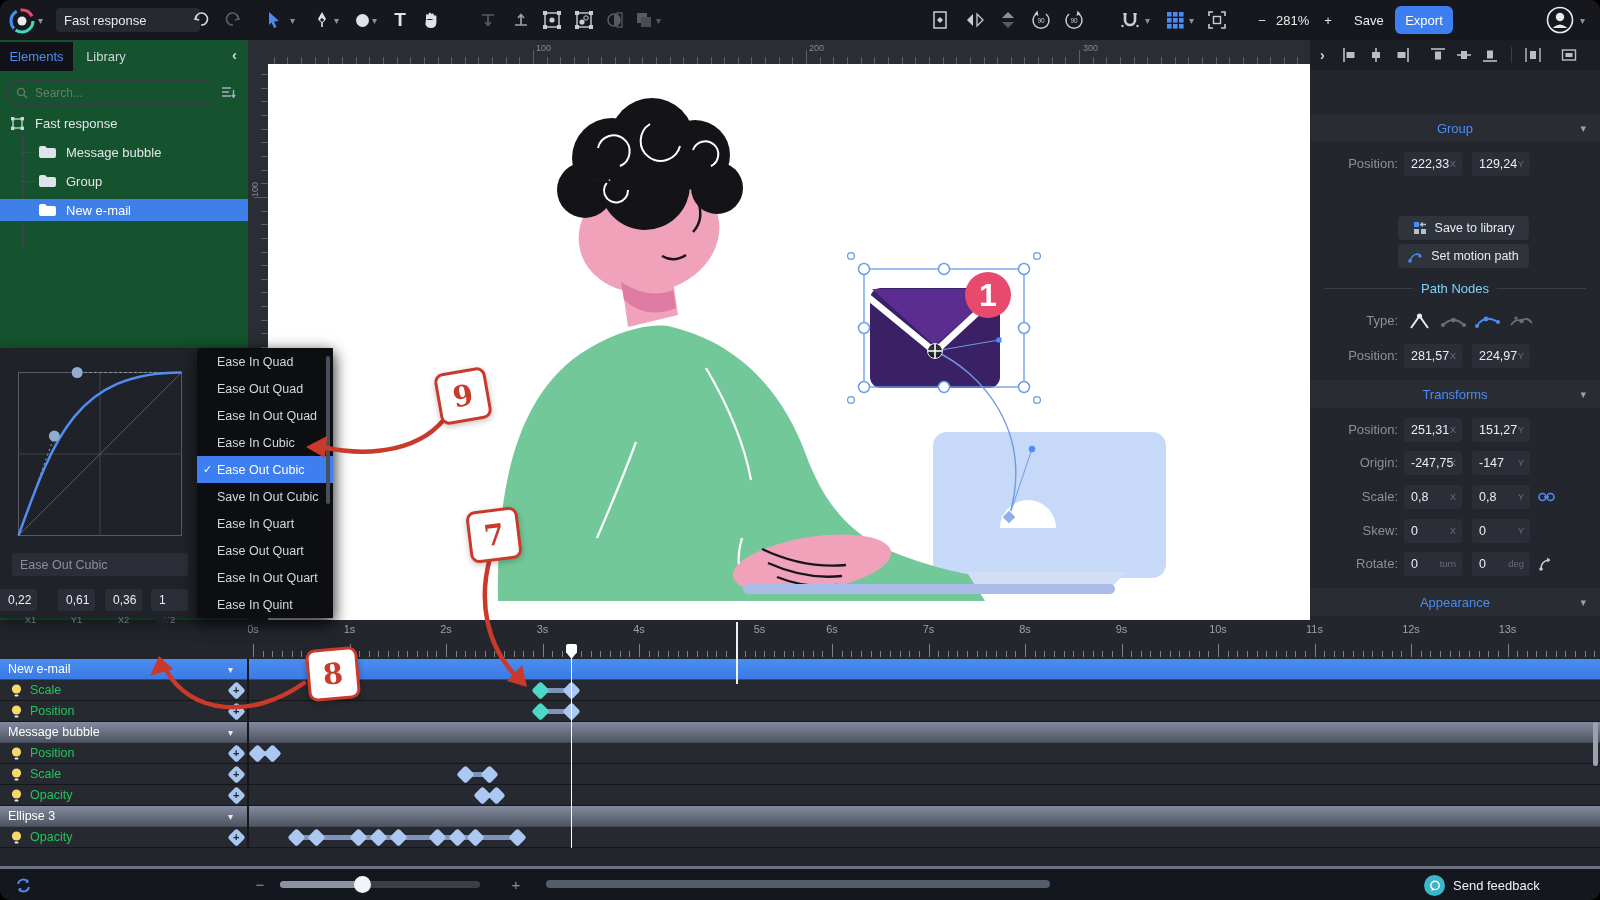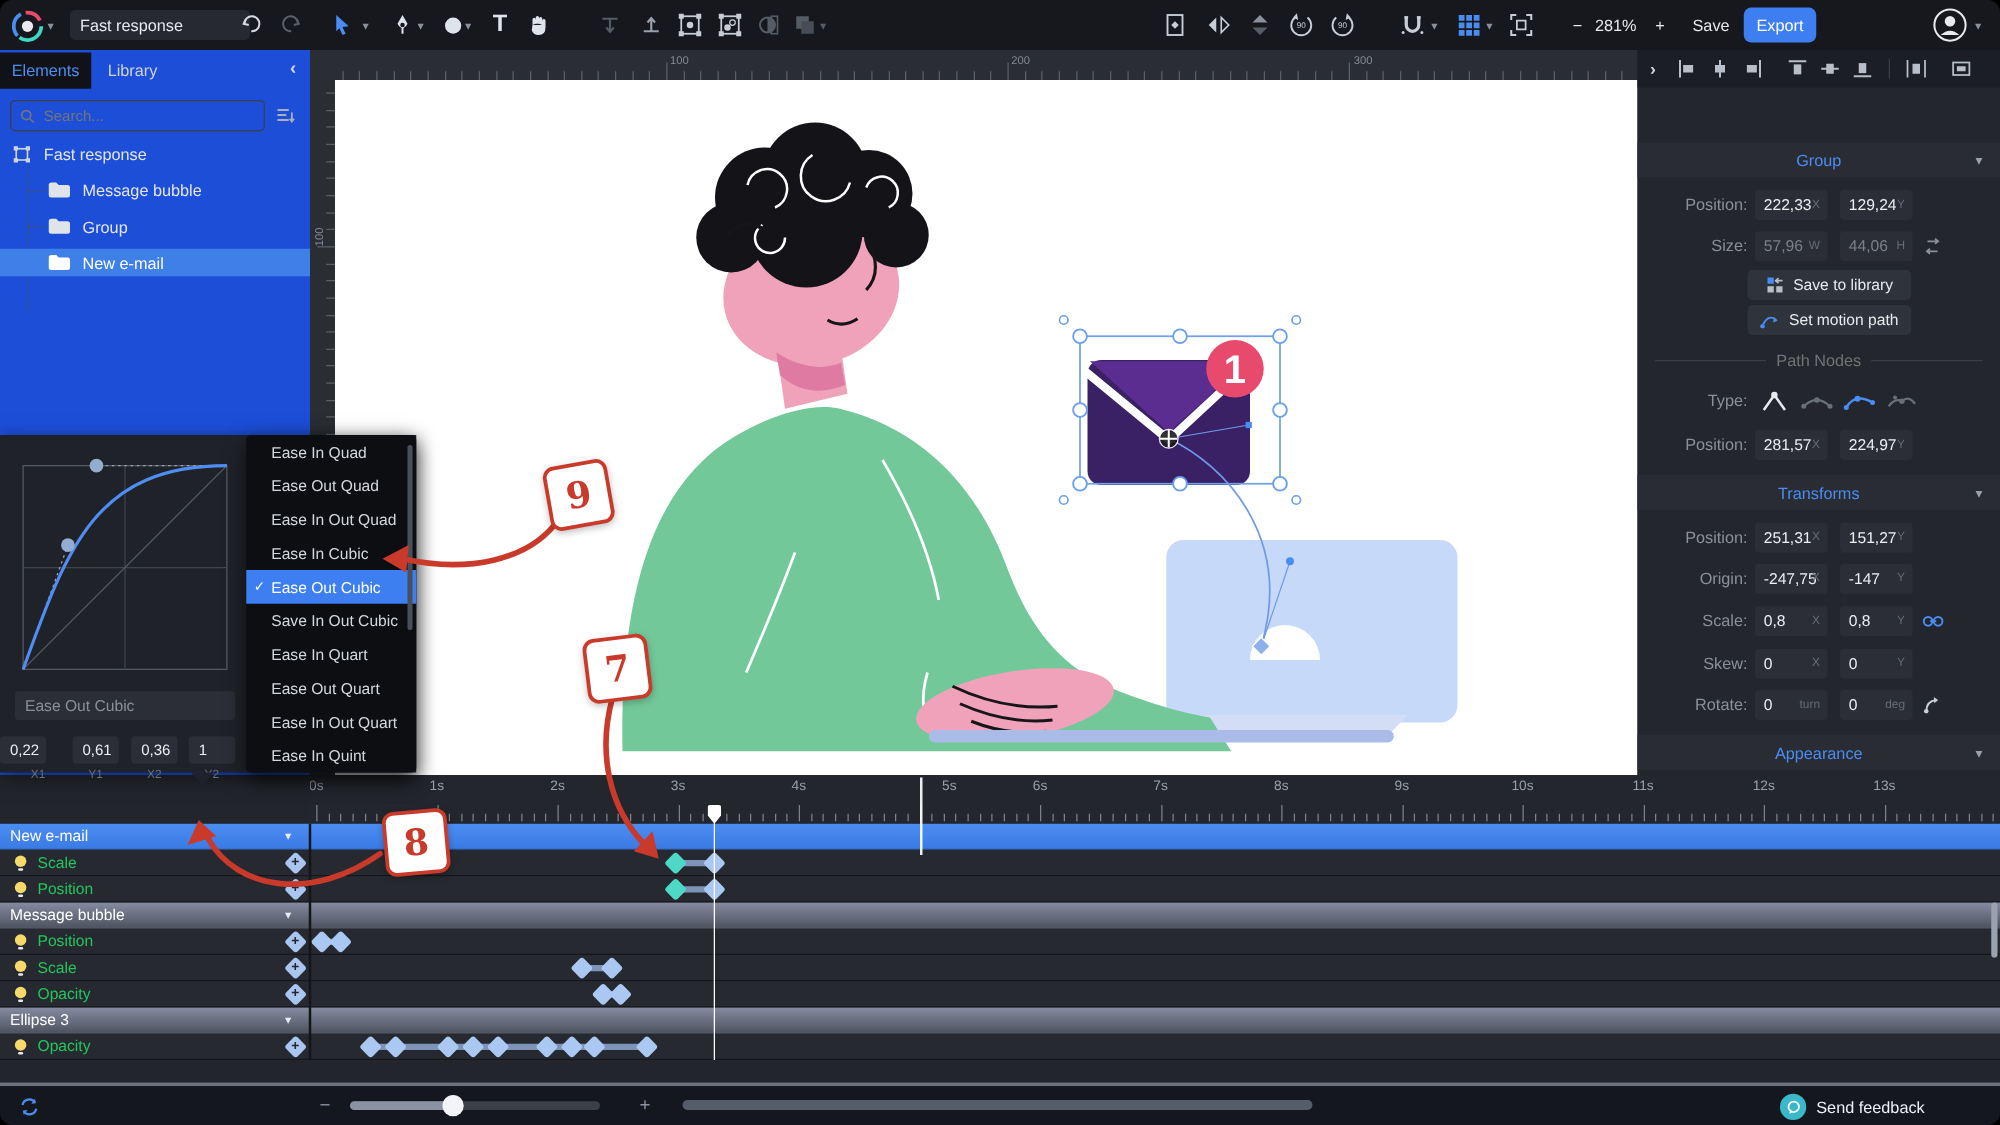--- a/index.html
+++ b/index.html
@@ -6,40 +6,40 @@
   #app{position:relative;width:1600px;height:900px;background:#101216;font-family:"Liberation Sans",sans-serif;color:#e8eaee;border-radius:10px;overflow:hidden;-webkit-font-smoothing:antialiased;}
   .abs{position:absolute;}
   .ico{display:flex;align-items:center;justify-content:center;}
   .caret{color:#8a919c;font-size:10px;}
   
   #toolbar{position:absolute;left:0;top:0;width:1600px;height:40px;background:#16181d;}
   .tb-input{background:#26292f;border:none;border-radius:4px;color:#e8eaee;font-size:13px;padding:0 8px;font-family:"Liberation Sans",sans-serif;outline:none;}
   .tb-btn{color:#e8eaee;font-size:13px;}
   #export-btn{background:#3d7ef0;border-radius:6px;color:#fff;font-size:13px;display:flex;align-items:center;justify-content:center;}
   
-  #sidebar{position:absolute;left:0;top:40px;width:248px;height:580px;background:#1d4ed8;}
+  #sidebar{position:absolute;left:0;top:40px;width:248px;height:580px;background:#14532d;}
   .sb-tab{position:absolute;top:2px;height:29px;display:flex;align-items:center;justify-content:center;font-size:13px;color:#cfd4da;}
   .sb-tab.active{background:#101217;color:#4a8ff2;}
   #search-box{position:absolute;left:8px;top:40px;width:202px;height:23px;border:1px solid #3a3f48;border-radius:4px;display:flex;align-items:center;}
   #search-input{background:transparent;border:none;outline:none;color:#aab0ba;font-size:12px;width:160px;font-family:"Liberation Sans",sans-serif;}
   .tree-row{position:absolute;left:0;width:248px;height:22px;display:flex;align-items:center;font-size:13px;color:#e4e6ea;}
   .tree-row.sel{background:#3f80e8;color:#fff;}
   
   #canvas-area{position:absolute;left:248px;top:40px;width:1062px;height:580px;background:#2a2d33;}
   #ruler-top{position:absolute;left:0;top:0;width:1062px;height:24px;background:#2a2d33;overflow:hidden;}
   #ruler-left{position:absolute;left:0;top:24px;width:20px;height:556px;background:#2a2d33;overflow:hidden;}
   .rtick{position:absolute;background:#5a606b;}
   .rlabel{position:absolute;color:#848a94;font-size:9px;}
   #white-canvas{position:absolute;left:20px;top:24px;width:1042px;height:556px;background:#ffffff;overflow:hidden;}
   
   #right-panel{position:absolute;left:1310px;top:40px;width:290px;height:580px;background:#23262c;}
   #rp-topstrip{position:absolute;left:0;top:0;width:290px;height:30px;background:#1b1e24;display:flex;align-items:center;}
   .phead{position:absolute;left:1310px;width:290px;height:28px;background:#292c33;color:#4a8df2;font-size:13px;display:flex;align-items:center;justify-content:center;}
   .phead .chev{position:absolute;right:14px;color:#9aa1ac;font-size:11px;}
-  .pdiv{position:absolute;left:1310px;width:290px;height:16px;color:#737373;font-size:13px;display:flex;align-items:center;gap:8px;padding:0;box-sizing:border-box;}
+  .pdiv{position:absolute;left:1310px;width:290px;height:16px;color:#7dd3fc;font-size:13px;display:flex;align-items:center;gap:8px;padding:0;box-sizing:border-box;}
   .pdiv:before,.pdiv:after{content:"";flex:1;height:1px;background:#3a3f47;}
   .prow{position:absolute;left:1310px;width:290px;height:25px;display:flex;align-items:center;}
   .plabel{width:88px;text-align:right;color:#8b9099;font-size:13px;flex:none;}
   .pin{width:58px;height:24px;background:#2b2e36;border-radius:3px;position:relative;display:flex;align-items:center;padding-left:7px;font-size:12.5px;color:#eceef2;flex:none;box-sizing:border-box;text-align:right;}
   .pin .unit{position:absolute;right:6px;font-size:9.5px;color:#666d78;}
   .pin.dis{color:#7a818c;}
   .gap6{width:6px;flex:none;}.gap10{width:10px;flex:none;}.gap8{width:8px;flex:none;}
   .pbtn{position:absolute;left:1398px;width:131px;height:24px;background:#2f333b;border-radius:4px;color:#e8eaee;font-size:12.5px;display:flex;align-items:center;justify-content:center;gap:7px;}
   
   #easing-popover{position:absolute;left:0;top:348px;width:333px;height:270px;background:#1f2228;z-index:40;box-shadow:0 4px 14px rgba(0,0,0,.5);}
@@ -597,37 +597,20 @@
       <span class="gap6"></span>
     <div class="pin">
         <span>222,33</span>
         <span class="unit">X</span>
       </div>
       <span class="gap10"></span>
     <div class="pin">
         <span>129,24</span>
         <span class="unit">Y</span>
       </div>
-  </div>
-  <div class="prow" style="top:184px;">
-    <span class="plabel">Size:</span>
-      <span class="gap6"></span>
-    <div class="pin dis">
-        <span>57,96</span>
-        <span class="unit">W</span>
-      </div>
-      <span class="gap10"></span>
-    <div class="pin dis">
-        <span>44,06</span>
-        <span class="unit">H</span>
-      </div>
-      <span class="gap8"></span>
-    <svg width="16" height="14" viewBox="0 0 16 14">
-        <path d="M4,3 H12 M10,1 L12.5,3 L10,5 M12,11 H4 M6,9 L3.5,11 L6,13" fill="none" stroke="#8a919c" stroke-width="1.4"></path>
-      </svg>
   </div>
   <div class="pbtn" style="top:216px;">
     <svg width="15" height="14" viewBox="0 0 15 14">
         <rect x="1" y="1" width="5" height="5" fill="#4a8df2"></rect>
         <rect x="1" y="8" width="5" height="5" fill="#b9bfc8"></rect>
         <rect x="8" y="8" width="5" height="5" fill="#b9bfc8"></rect>
         <path d="M13,3.5 H8 M9.8,1.5 L7.5,3.5 L9.8,5.5" fill="none" stroke="#b9bfc8" stroke-width="1.3"></path>
       </svg>
     <span>Save to library</span>
   </div>

